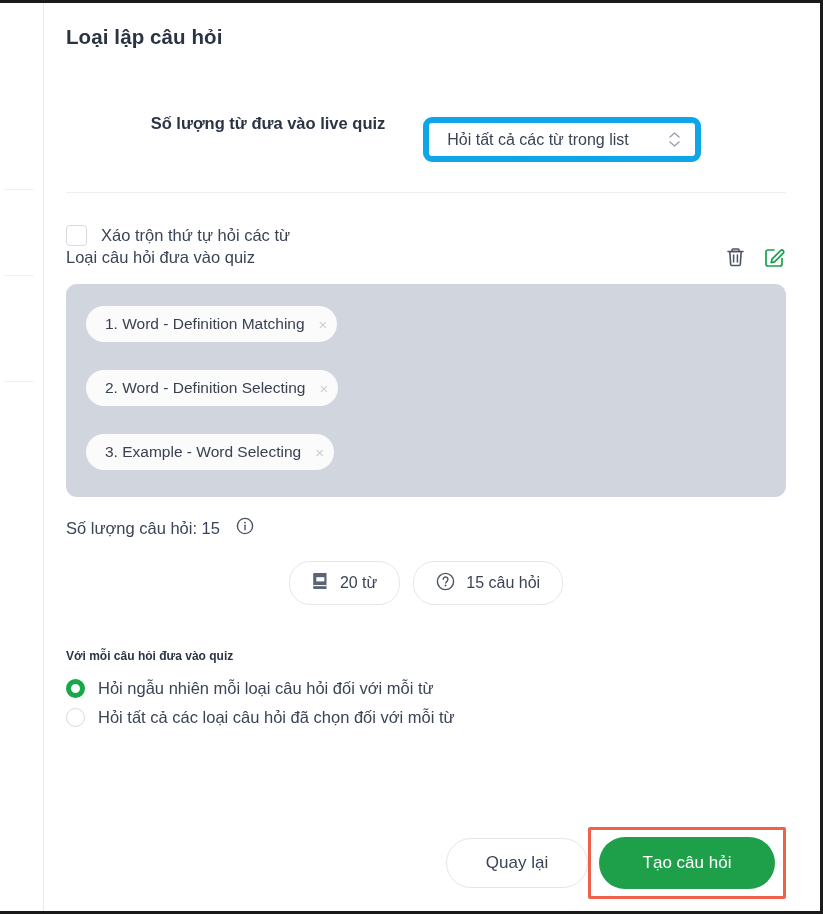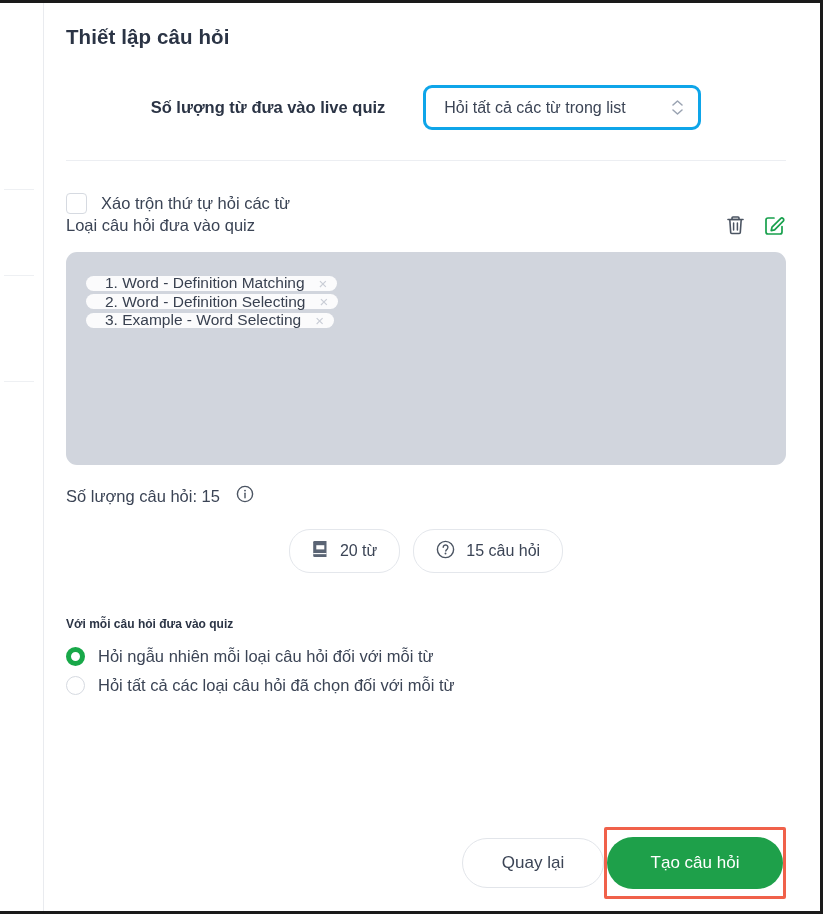--- a/index.html
+++ b/index.html
@@ -77,26 +77,27 @@
     color: #2b3445;
   }
   .select-box {
     display: flex;
     align-items: center;
     justify-content: space-between;
     width: 278px;
     height: 45px;
     padding: 0 15px 0 18px;
     box-sizing: border-box;
-    border: 3px solid #0ea5e9;
+    border: 6px solid #0ea5e9;
     border-radius: 9px;
     background: #ffffff;
     font-size: 16px;
     color: #3b4455;
     cursor: pointer;
+    margin-top: 32px;
   }
   .select-value { white-space: nowrap; }
   .chev-stack {
     display: flex;
     flex-direction: column;
     align-items: center;
     gap: 3px;
     color: #9aa3b2;
     flex: none;
   }
@@ -161,23 +162,23 @@
     height: 213px;
     padding: 22px 0 0 20px;
     box-sizing: border-box;
   }
   .tag {
     display: inline-flex;
     align-items: center;
     justify-content: space-between;
     background: #fbfbfc;
     border-radius: 20px;
-    height: 15px;
+    height: 36px;
     padding: 0 10px 0 19px;
-    margin-bottom: 2px;
+    margin-bottom: 28px;
     font-size: 15.5px;
     color: #394150;
     cursor: pointer;
     white-space: nowrap;
   }
   .tag-text { margin-right: 14px; }
   .tag-x {
     color: #c9cdd6;
     font-size: 15px;
     line-height: 1;
@@ -268,21 +269,21 @@
     border-radius: 25px;
     background: #fff;
     font-family: "Liberation Sans", sans-serif;
     font-size: 17px;
     color: #3b4455;
     cursor: pointer;
   }
   .highlight-box {
     border: 3px solid #f0614a;
     border-radius: 2px;
-    padding: 7px 0;
+    padding: 7px 8px;
     display: flex;
     align-items: center;
     background: #ffffff;
   }
   .btn-primary {
     width: 176px;
     height: 52px;
     border: none;
     border-radius: 26px;
     background: #1ea04a;
@@ -298,21 +299,21 @@
 <div class="screen">
 
   <div class="left-rail">
     <div class="rail-divider" style="top:186px"></div>
     <div class="rail-divider" style="top:272px"></div>
     <div class="rail-divider" style="top:378px"></div>
   </div>
 
   <div class="panel">
 
-    <h1 class="page-title">Thiết lập câu hỏi</h1>
+    <h1 class="page-title">Loại lập câu hỏi</h1>
 
     <div class="row-wordcount">
       <span class="row-label">Số lượng từ đưa vào live quiz</span>
       <div class="select-box">
         <span class="select-value">Hỏi tất cả các từ trong list</span>
         <span class="chev-stack">
           <svg width="11" height="6" viewBox="0 0 11 6" fill="none">
               <path d="M1 5L5.5 1L10 5" stroke="#9aa3b2" stroke-width="1.5" stroke-linecap="round" stroke-linejoin="round"></path>
             </svg>
           <svg width="11" height="6" viewBox="0 0 11 6" fill="none">

